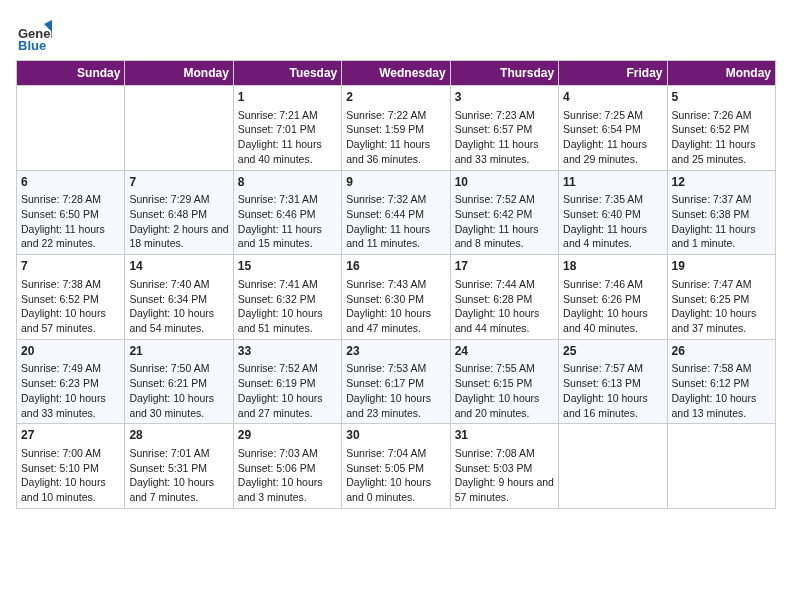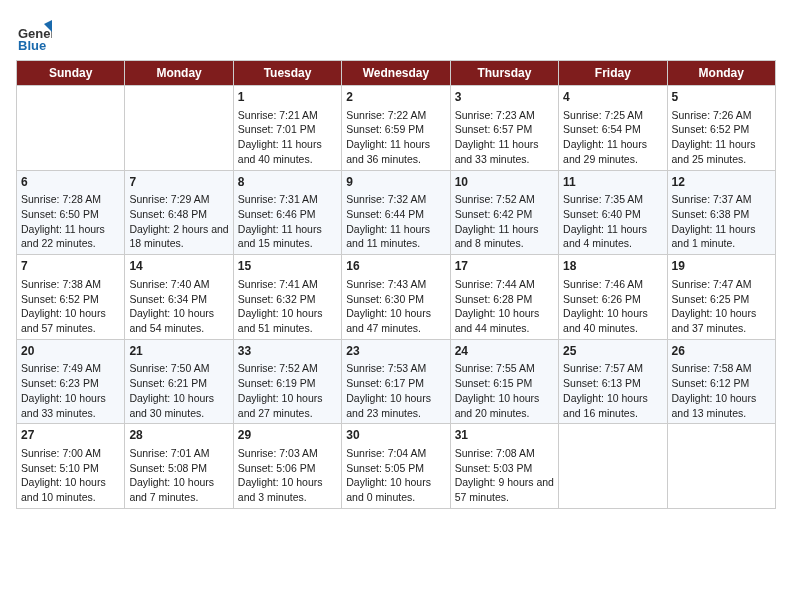--- a/index.html
+++ b/index.html
@@ -39,24 +39,24 @@
     .location {
       font-size: 14px;
       color: #555;
     }
     .calendar {
       width: 100%;
       border-collapse: collapse;
       font-size: 10.5px;
     }
     .calendar th {
-      background: #7f1d1d;
+      background: #701a75;
       color: #fff;
       padding: 5px 4px;
-      text-align: center;
+      text-align: right;
       font-size: 12px;
       border: 1px solid #ccc;
     }
     .calendar td {
       border: 1px solid #ccc;
       vertical-align: top;
       padding: 3px 4px;
       width: calc(100% / 7);
       min-height: 80px;
       color: #222;
@@ -111,21 +111,21 @@
         <td class="empty"></td>
         <td>
           <span class="day-num">1</span>
           <div>Sunrise: 7:21 AM</div>
           <div>Sunset: 7:01 PM</div>
           <div>Daylight: 11 hours and 40 minutes.</div>
         </td>
         <td>
           <span class="day-num">2</span>
           <div>Sunrise: 7:22 AM</div>
-          <div>Sunset: 6:59 PM</div>
+          <div>Sunset: 1:59 PM</div>
           <div>Daylight: 11 hours and 36 minutes.</div>
         </td>
         <td>
           <span class="day-num">3</span>
           <div>Sunrise: 7:23 AM</div>
           <div>Sunset: 6:57 PM</div>
           <div>Daylight: 11 hours and 33 minutes.</div>
         </td>
         <td>
           <span class="day-num">4</span>
@@ -275,21 +275,21 @@
       <tr>
         <td>
           <span class="day-num">27</span>
           <div>Sunrise: 7:00 AM</div>
           <div>Sunset: 5:10 PM</div>
           <div>Daylight: 10 hours and 10 minutes.</div>
         </td>
         <td>
           <span class="day-num">28</span>
           <div>Sunrise: 7:01 AM</div>
-          <div>Sunset: 5:08 PM</div>
+          <div>Sunset: 5:31 PM</div>
           <div>Daylight: 10 hours and 7 minutes.</div>
         </td>
         <td>
           <span class="day-num">29</span>
           <div>Sunrise: 7:03 AM</div>
           <div>Sunset: 5:06 PM</div>
           <div>Daylight: 10 hours and 3 minutes.</div>
         </td>
         <td>
           <span class="day-num">30</span>

